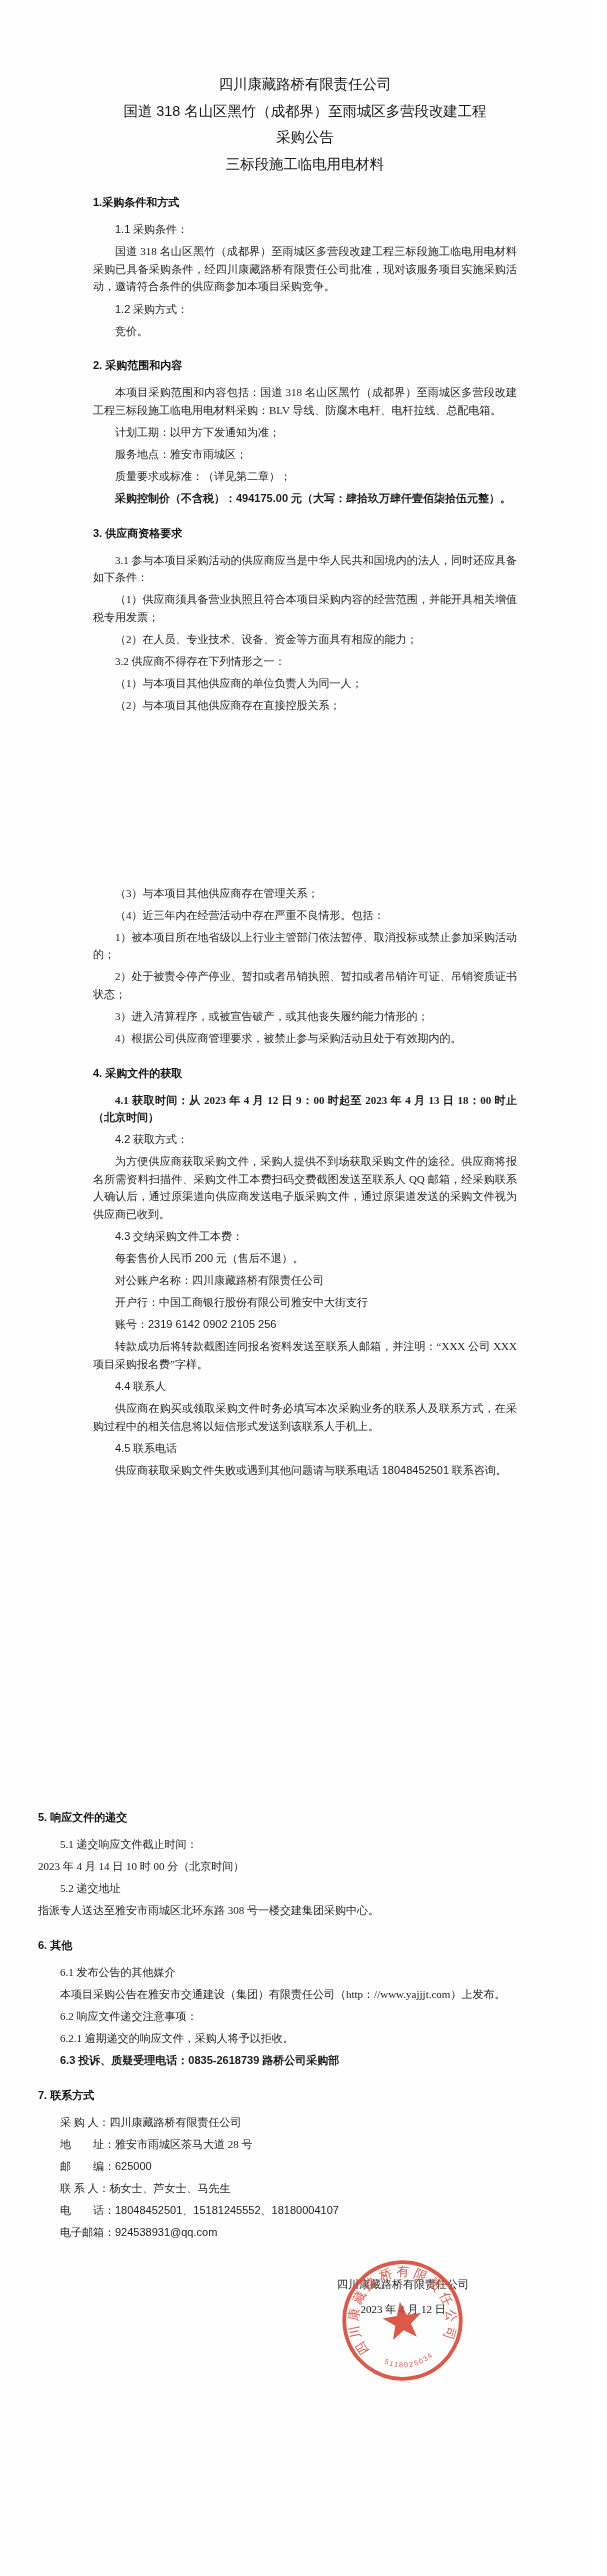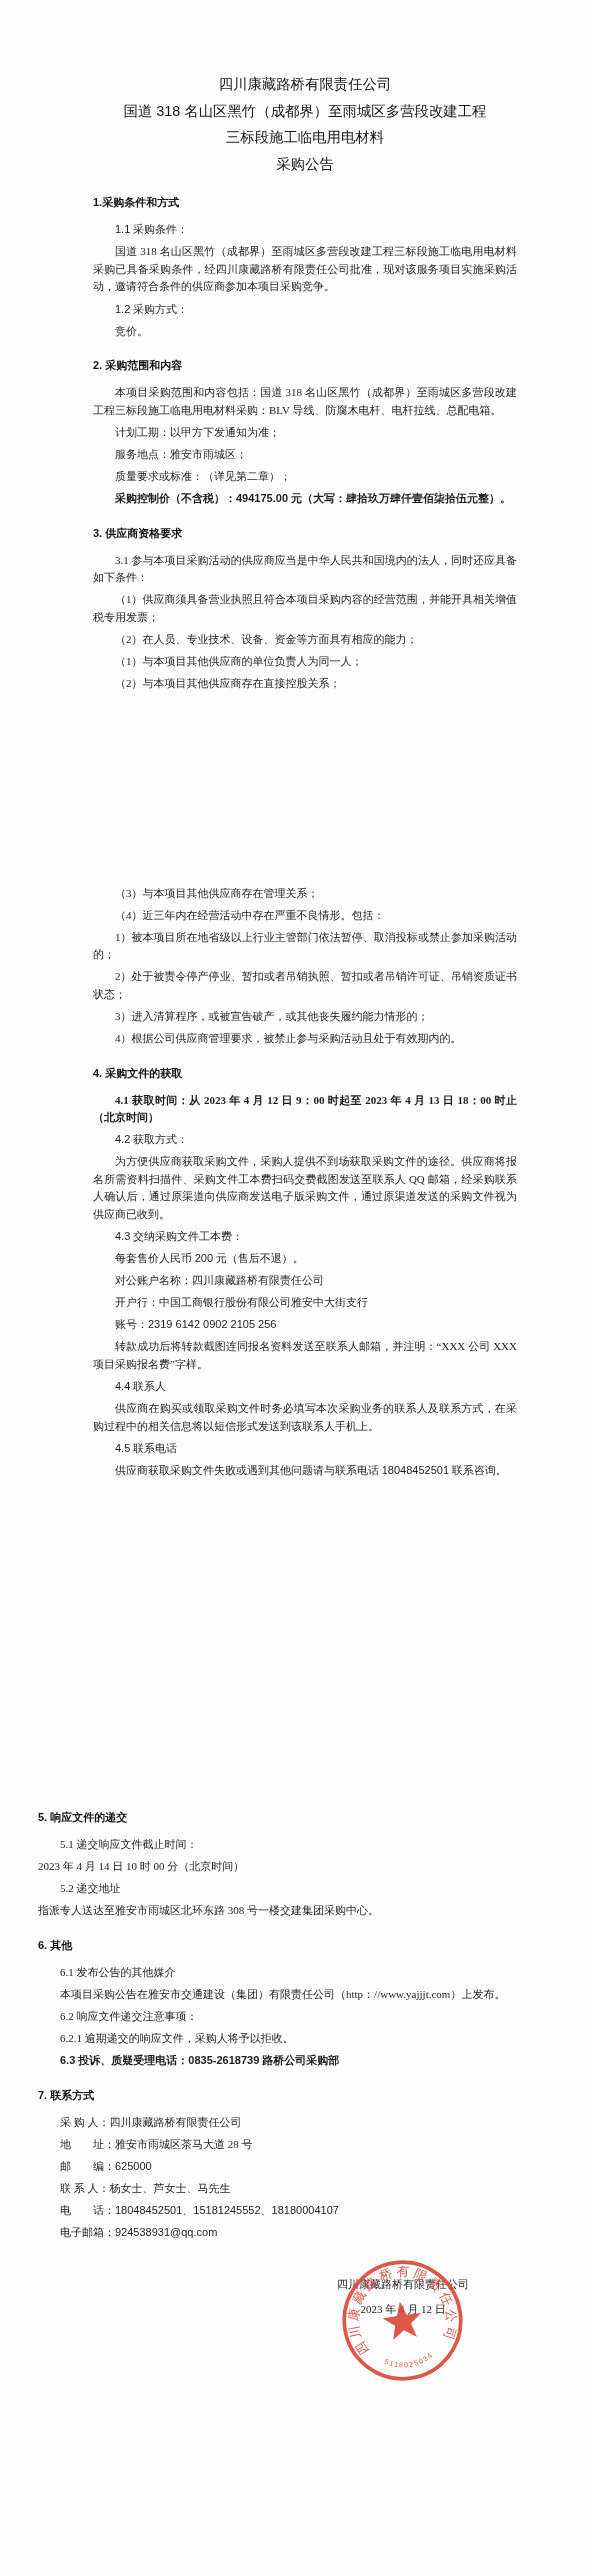--- a/index.html
+++ b/index.html
@@ -29,40 +29,41 @@
         opacity:0.87;transform:rotate(-8deg);}
 </style>
 </head>
 <body>
 
 <div class="doc">
 
   <div class="page" id="page1">
     <div class="t-line">四川康藏路桥有限责任公司</div>
     <div class="t-line">国道 318 名山区黑竹（成都界）至雨城区多营段改建工程</div>
+    <div class="t-line">采购公告</div>
     <div class="t-line">三标段施工临电用电材料</div>
-    <div class="t-line">采购公告</div>
 
     <h2>1.采购条件和方式</h2>
     <p class="body"><span class="no">1.1</span><span> 采购条件：</span></p>
     <p class="body">国道 318 名山区黑竹（成都界）至雨城区多营段改建工程三标段施工临电用电材料采购已具备采购条件，经四川康藏路桥有限责任公司批准，现对该服务项目实施采购活动，邀请符合条件的供应商参加本项目采购竞争。</p>
     <p class="body"><span class="no">1.2</span><span> 采购方式：</span></p>
     <p class="body">竞价。</p>
 
     <h2>2. 采购范围和内容</h2>
     <p class="body">本项目采购范围和内容包括：国道 318 名山区黑竹（成都界）至雨城区多营段改建工程三标段施工临电用电材料采购：BLV 导线、防腐木电杆、电杆拉线、总配电箱。</p>
     <p class="body">计划工期：以甲方下发通知为准；</p>
     <p class="body"><span>服务地点：</span><span class="u">雅安市雨城区</span><span>；</span></p>
     <p class="body">质量要求或标准：（详见第二章）；</p>
     <p class="body bhei">采购控制价（不含税）：494175.00 元（大写：肆拾玖万肆仟壹佰柒拾伍元整）。</p>
 
     <h2>3. 供应商资格要求</h2>
     <p class="body">3.1 参与本项目采购活动的供应商应当是中华人民共和国境内的法人，同时还应具备如下条件：</p>
     <p class="body">（1）供应商须具备营业执照且符合本项目采购内容的经营范围，并能开具相关增值税专用发票；</p>
     <p class="body">（2）在人员、专业技术、设备、资金等方面具有相应的能力；</p>
+    <p class="body">3.2 供应商不得存在下列情形之一：</p>
     <p class="body">（1）与本项目其他供应商的单位负责人为同一人；</p>
     <p class="body">（2）与本项目其他供应商存在直接控股关系；</p>
   </div>
 
   <div class="page" id="page2">
     <p class="body">（3）与本项目其他供应商存在管理关系；</p>
     <p class="body">（4）近三年内在经营活动中存在严重不良情形。包括：</p>
     <p class="body">1）被本项目所在地省级以上行业主管部门依法暂停、取消投标或禁止参加采购活动的；</p>
     <p class="body">2）处于被责令停产停业、暂扣或者吊销执照、暂扣或者吊销许可证、吊销资质证书状态；</p>
     <p class="body">3）进入清算程序，或被宣告破产，或其他丧失履约能力情形的；</p>

